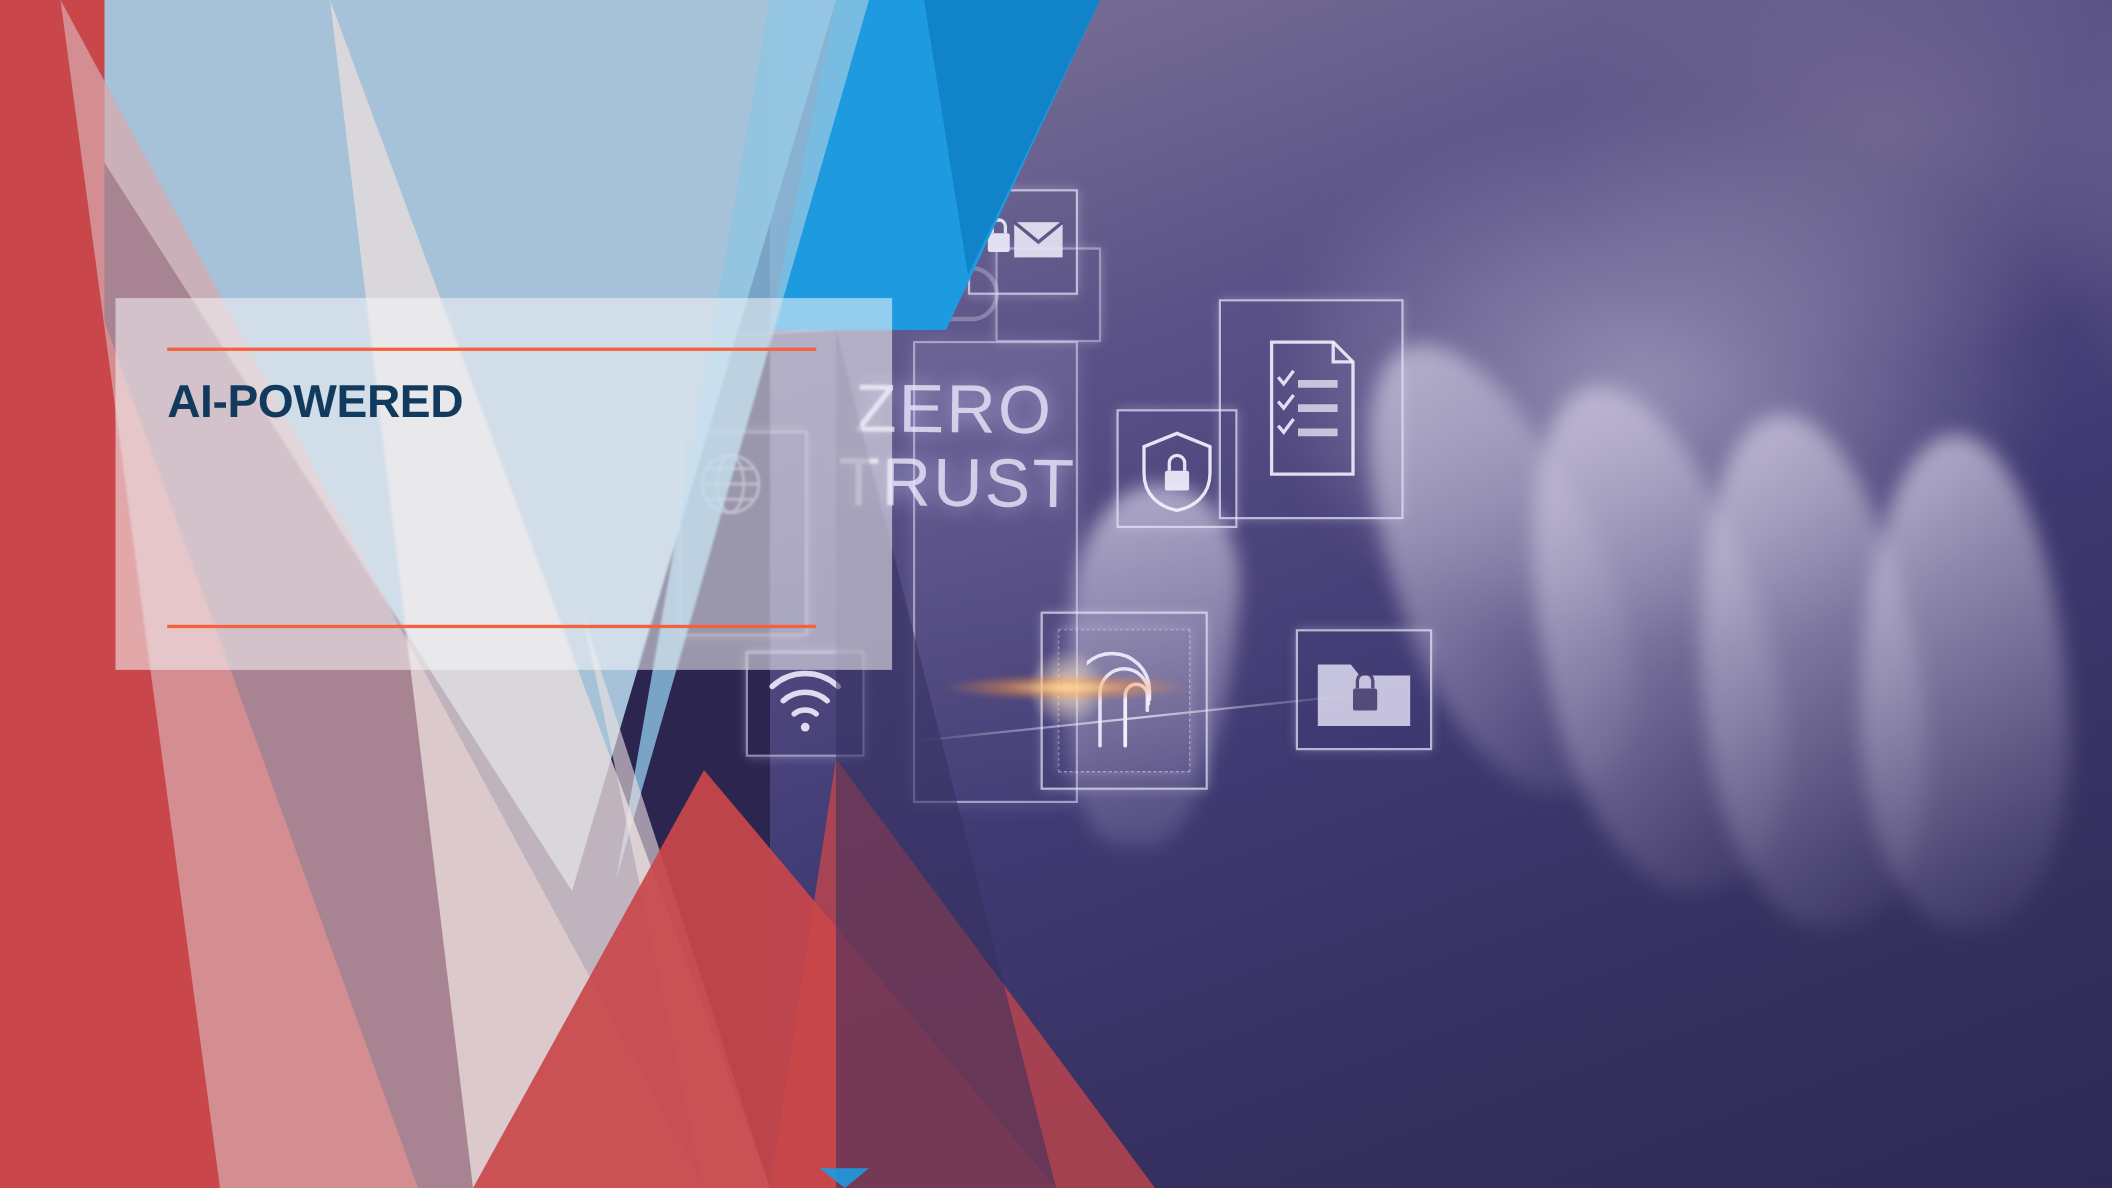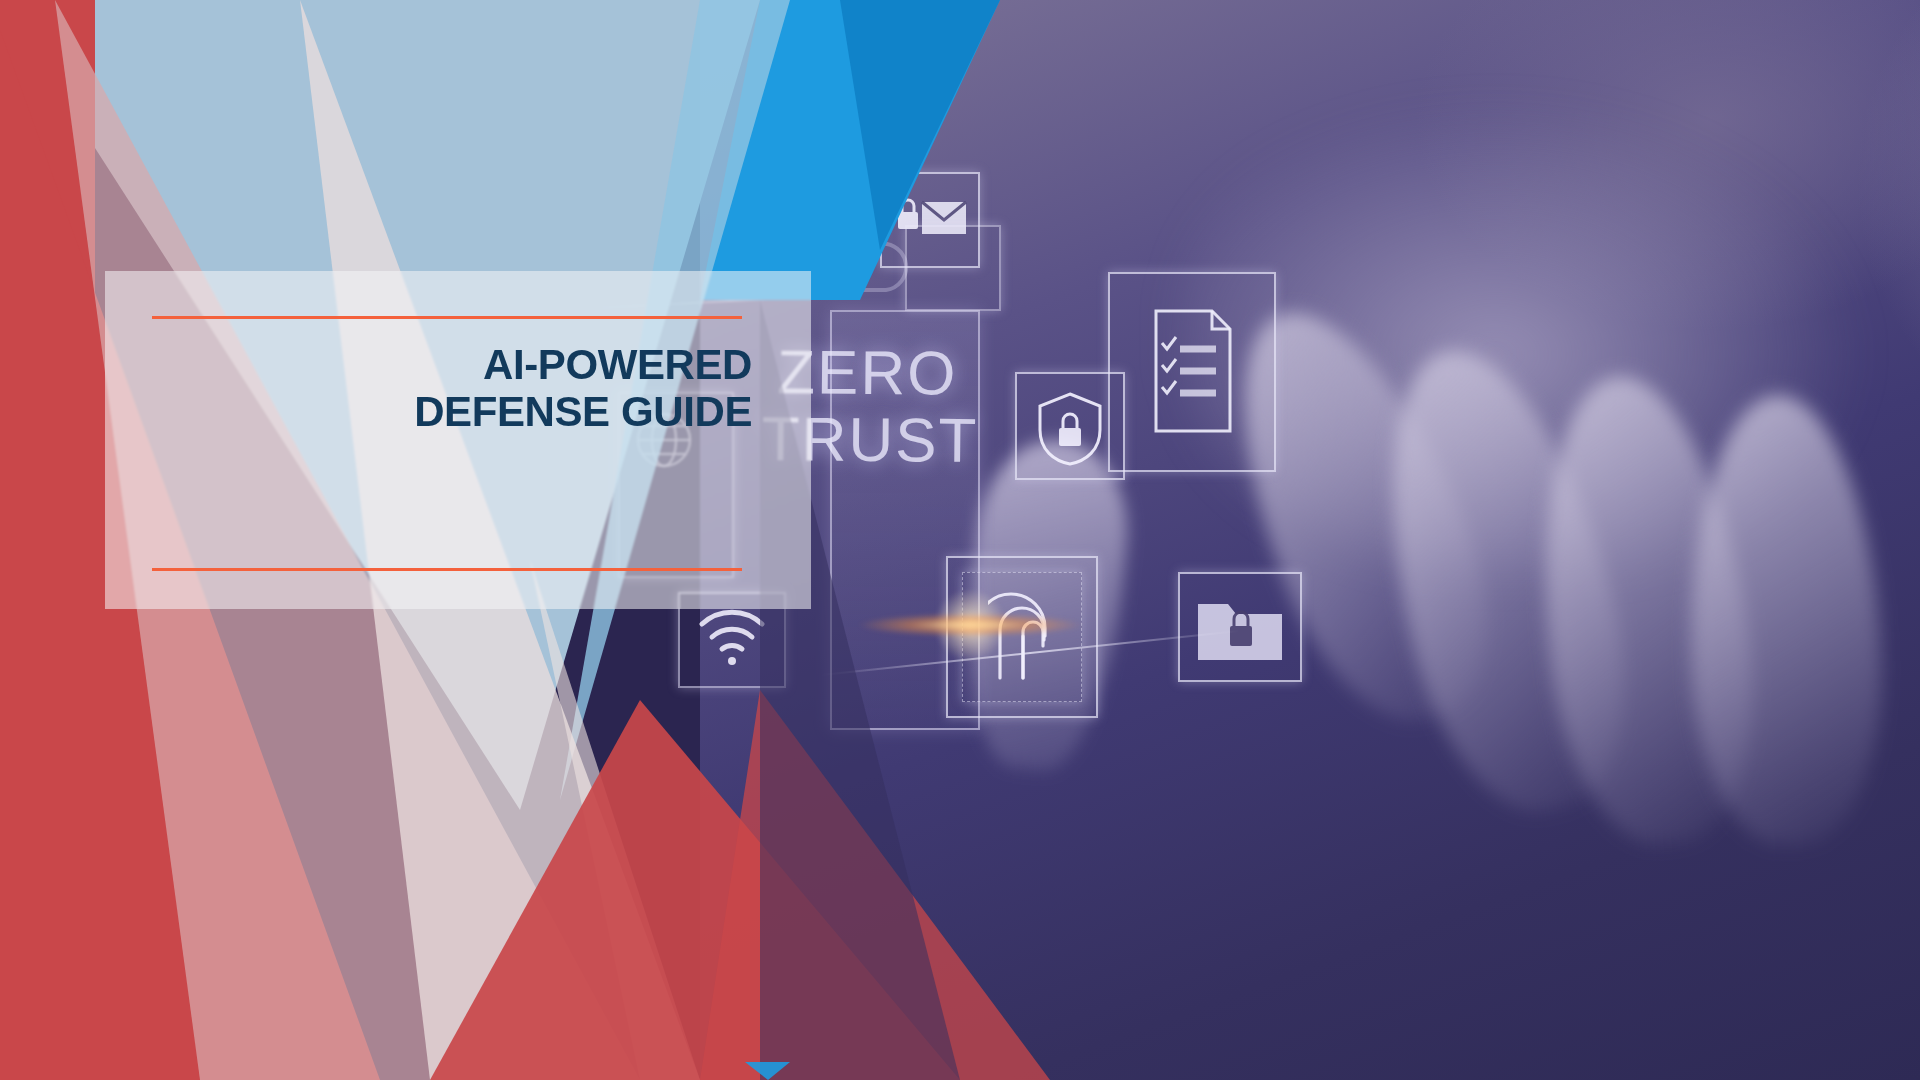--- a/index.html
+++ b/index.html
@@ -87,21 +87,21 @@
     backdrop-filter:blur(1px);
   }
   .rule { position:absolute; height:3px; background:#f4613c; }
   .rule-top { left:152px; top:316px; width:590px; }
   .rule-bottom { left:152px; top:568px; width:590px; }
   .headline {
     position:absolute; left:152px; top:341px; width:600px;
     color:#123a5c; font-size:42px; font-weight:700; line-height:1.12;
     letter-spacing:-0.4px; text-transform:uppercase;
   }
-  .headline .ln { display:block; white-space:nowrap;text-align:right; }
+  .headline .ln { display:block; white-space:nowrap; }
 </style>
 </head>
 <body>
 
 <div id="banner">
 
   <div class="photo">
     <div class="photo-base"></div>
     <div class="palm"></div>
     <div class="finger f1"></div>
@@ -237,17 +237,16 @@
       <polygon points="760,300 960,1080 760,1080" fill="#35305F" opacity=".55"></polygon>
 
       <polygon points="745,1062 790,1062 768,1080" fill="#1E9BE0" opacity=".9"></polygon>
     </svg>
   </div>
 
   <div class="card"></div>
   <div class="rule rule-top"></div>
   <div class="headline">
     <span class="ln">AI-Powered</span>
-    <span class="ln">Defense Guide</span>
   </div>
   <div class="rule rule-bottom"></div>
 
 </div>
 
 </body></html>

